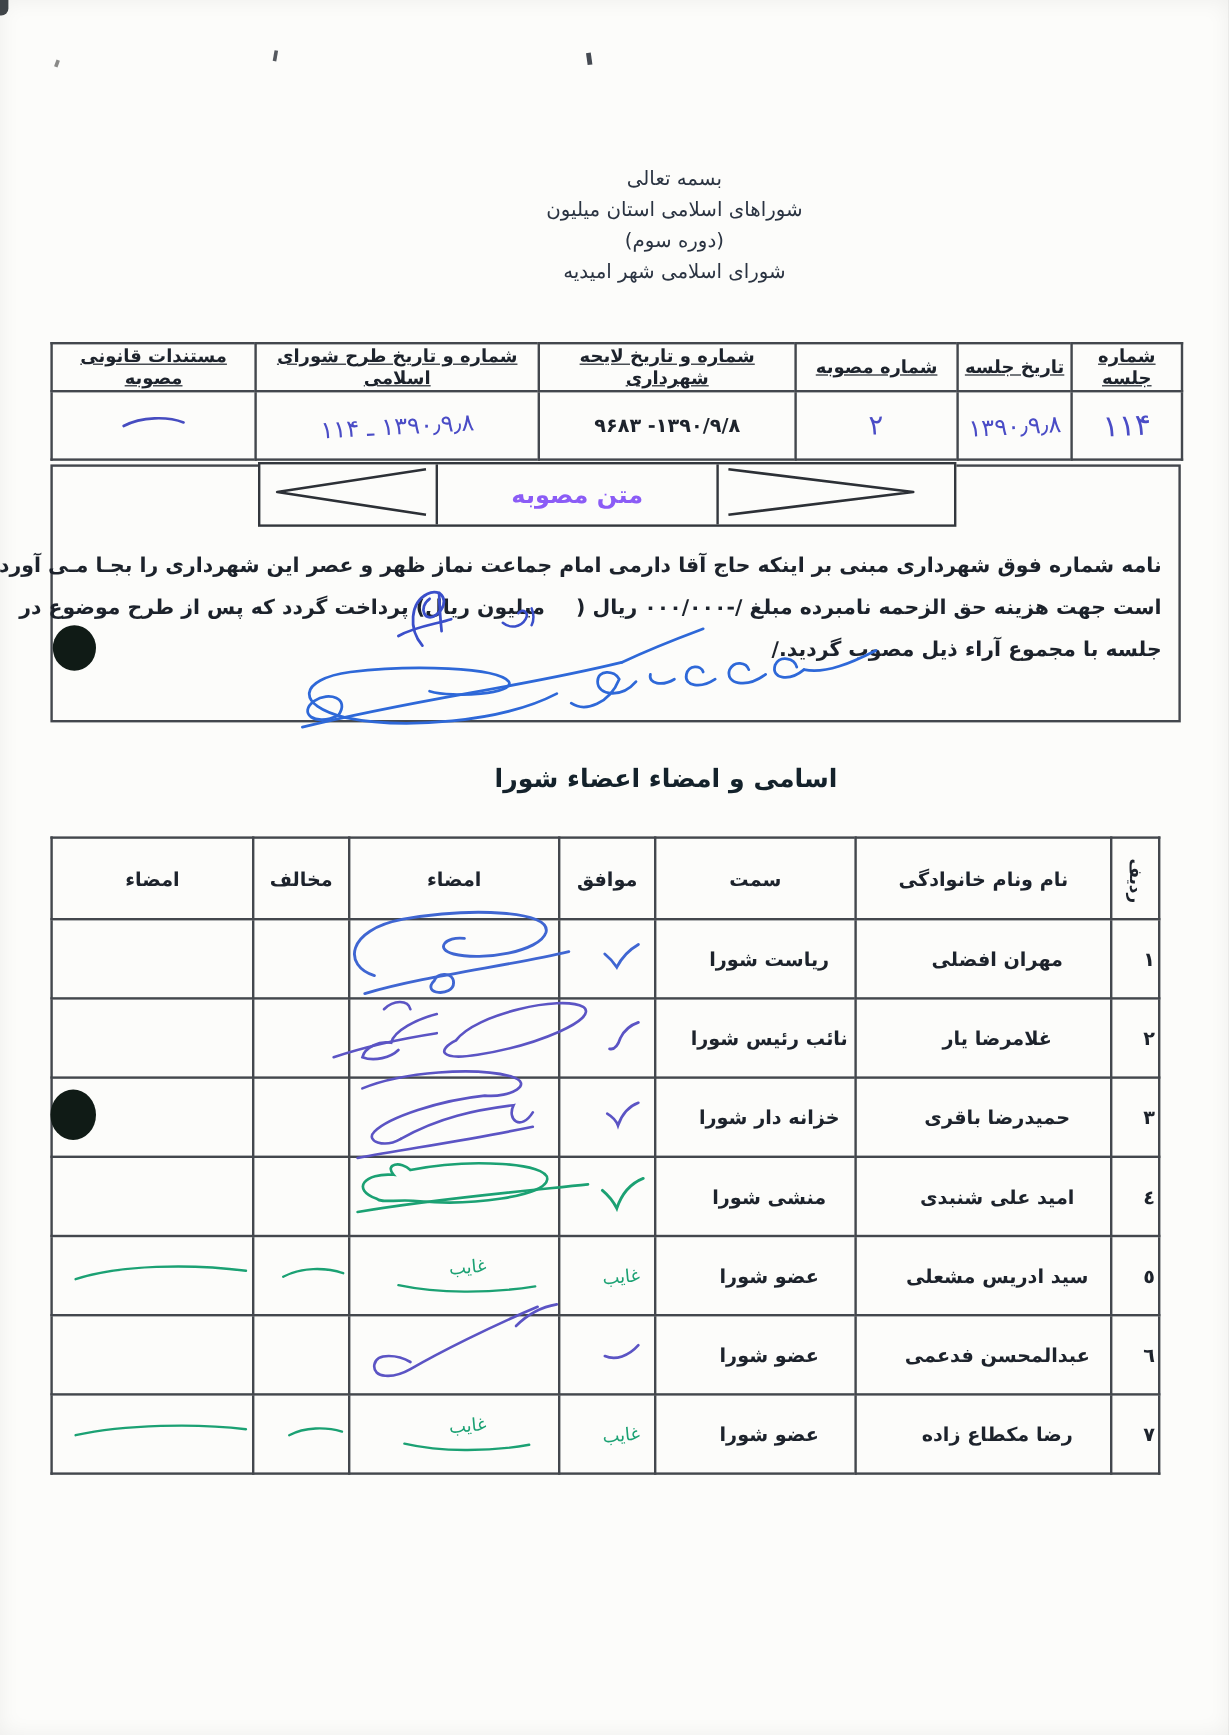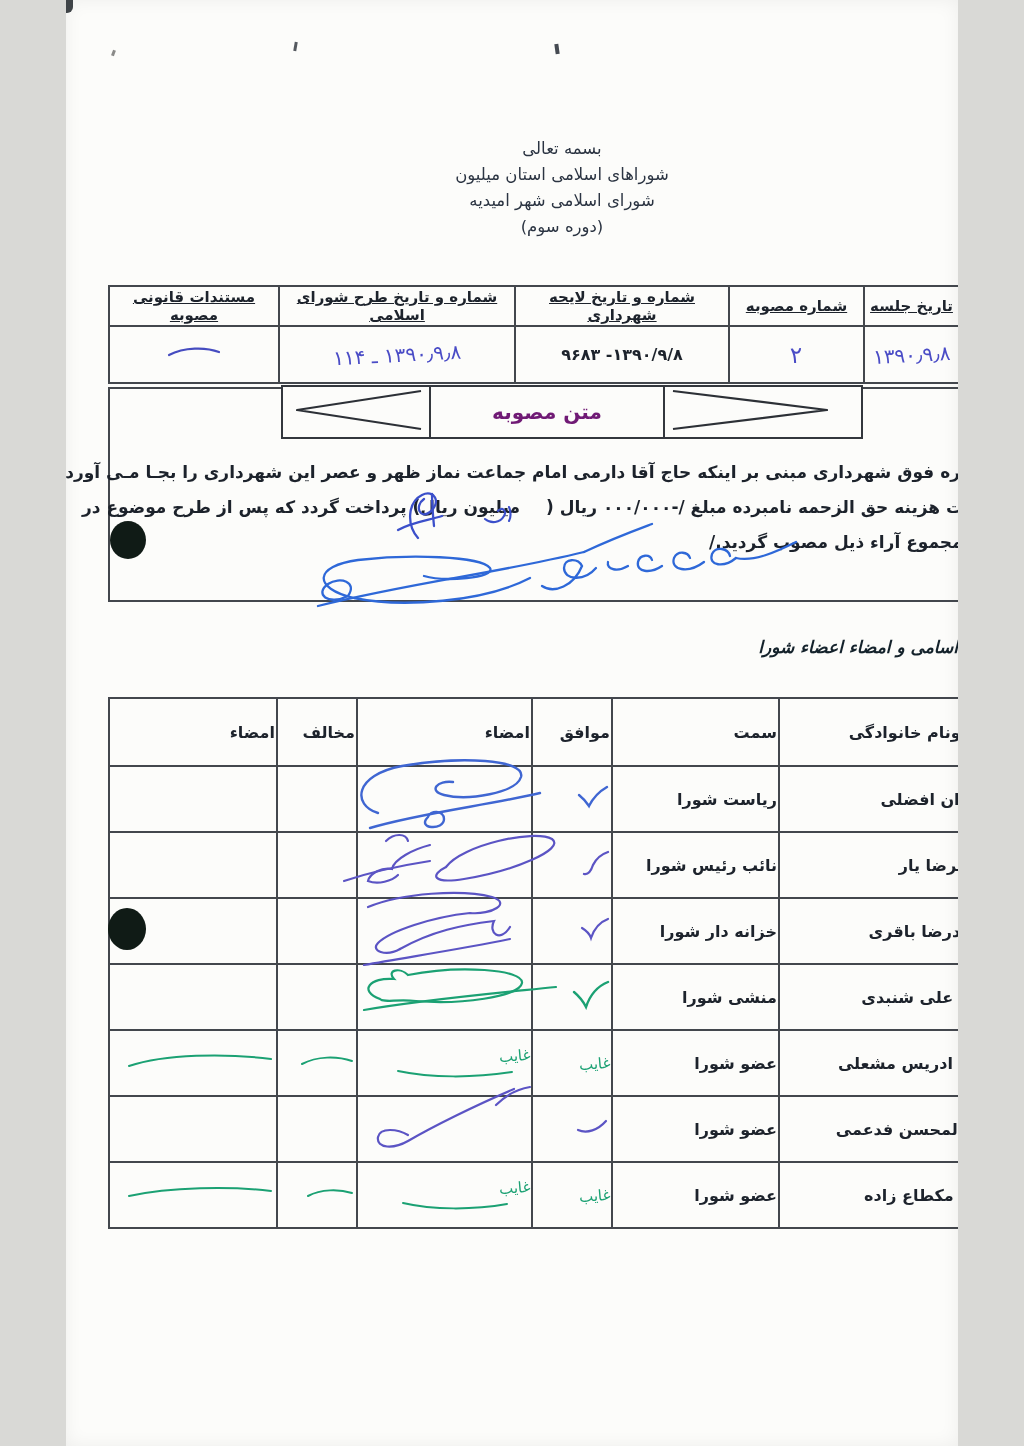--- a/index.html
+++ b/index.html
@@ -1,16 +1,16 @@
 <!DOCTYPE html>
 <html lang="fa"><head>
 <meta charset="utf-8">
 <style>
   html,body{margin:0;padding:0;background:#d9d9d6;}
-  #page{position:relative;width:892px;height:1446px;margin:0 auto;background:#fcfcfa;
+  #page{position:relative;width:1024px;height:1446px;margin:0 auto;background:#fcfcfa;
         font-family:"DejaVu Sans",sans-serif;direction:rtl;overflow:hidden;
         box-shadow:inset 0 0 18px rgba(0,0,0,.06);}
   .abs{position:absolute;}
   
   .doc-header{top:136px;left:100px;right:0;text-align:center;color:#2b3442;
               font-size:16.5px;line-height:26px;font-weight:normal;}
   
   table{border-collapse:collapse;table-layout:fixed;}
   .info-table{left:42px;top:285px;width:942px;}
   .info-table th,.info-table td{border:2px solid #43474d;text-align:center;vertical-align:middle;
@@ -19,29 +19,29 @@
   .info-table td{height:53px;font-size:16px;font-weight:bold;}
   .hw{color:#4a4cc6;font-weight:normal;display:inline-block;transform:rotate(-3deg);}
   .hw-big{font-size:25px;}
   .hw-med{font-size:20px;letter-spacing:1px;}
   
   .res-box{left:42px;top:387px;width:938px;height:211px;border:2px solid #43474d;}
   .ribbon{left:215px;top:385px;width:578px;height:50px;border:2px solid #33373d;background:#fcfcfa;
           display:flex;z-index:3;}
   .ribbon .wing{flex:0 0 auto;position:relative;}
   .ribbon .mid{flex:1 1 auto;border-right:2px solid #33373d;border-left:2px solid #33373d;
-          display:flex;align-items:center;justify-content:center;font-size:20px;font-weight:bold;color:#701a75;}
+          display:flex;align-items:center;justify-content:center;font-size:20px;font-weight:bold;color:#8b5cf6;}
   .res-text{left:58px;top:455px;width:910px;z-index:2;color:#1c222b;font-size:17px;font-weight:bold;line-height:35px;}
   .jline{text-align:justify;text-align-last:justify;white-space:nowrap;}
   .lline{text-align:right;}
   
-  .sec-title{top:637px;left:86px;right:0;font-size:17px;font-weight:bold;color:#14222b;font-style:italic;}
+  .sec-title{top:637px;left:86px;right:0;text-align:center;font-size:21px;font-weight:bold;color:#14222b;}
   
   .mem-table{left:42px;top:697px;width:923px;}
-  .mem-table th,.mem-table td{border:2px solid #43474d;text-align:right;vertical-align:middle;
+  .mem-table th,.mem-table td{border:2px solid #43474d;text-align:center;vertical-align:middle;
       color:#1d232c;position:relative;overflow:visible;margin-left:36px;}
   .mem-table th{height:64px;font-size:16px;font-weight:bold;}
   .mem-table td{height:62px;font-size:16px;font-weight:bold;padding-left:24px;}
   .rot{display:inline-block;transform:rotate(90deg);white-space:nowrap;font-size:14px;}
   .sigwrap{position:absolute;pointer-events:none;}
   .absent{color:#1ba173;font-weight:normal;font-size:15px;display:inline-block;transform:rotate(-5deg);}
   .absent-line{display:block;margin:2px auto 0;}
   
   .ink{position:absolute;z-index:4;pointer-events:none;}
   
@@ -58,22 +58,22 @@
   <div class="corner"></div>
   <div class="speck" style="left:46px;top:50px;width:3px;height:6px;transform:rotate(20deg);background:#8a8a88;"></div>
   <div class="speck" style="left:228px;top:42px;width:3px;height:9px;transform:rotate(10deg);"></div>
   <div class="speck" style="left:489px;top:44px;width:4px;height:10px;transform:rotate(-8deg);background:#454a52;"></div>
   <div class="hole" style="left:44px;top:521px;width:36px;height:38px;"></div>
   <div class="hole" style="left:42px;top:908px;width:38px;height:42px;"></div>
 
   <div class="abs doc-header">
     <div>بسمه تعالی</div>
     <div>شوراهای اسلامی استان میلیون</div>
+    <div>(دوره سوم)</div>
     <div>شورای اسلامی شهر امیدیه</div>
-    <div>(دوره سوم)</div>
   </div>
 
   <table class="abs info-table" dir="rtl">
     <colgroup>
       <col style="width:92px">
         <col style="width:95px">
         <col style="width:135px">
       <col style="width:214px">
         <col style="width:236px">
         <col style="width:170px">

